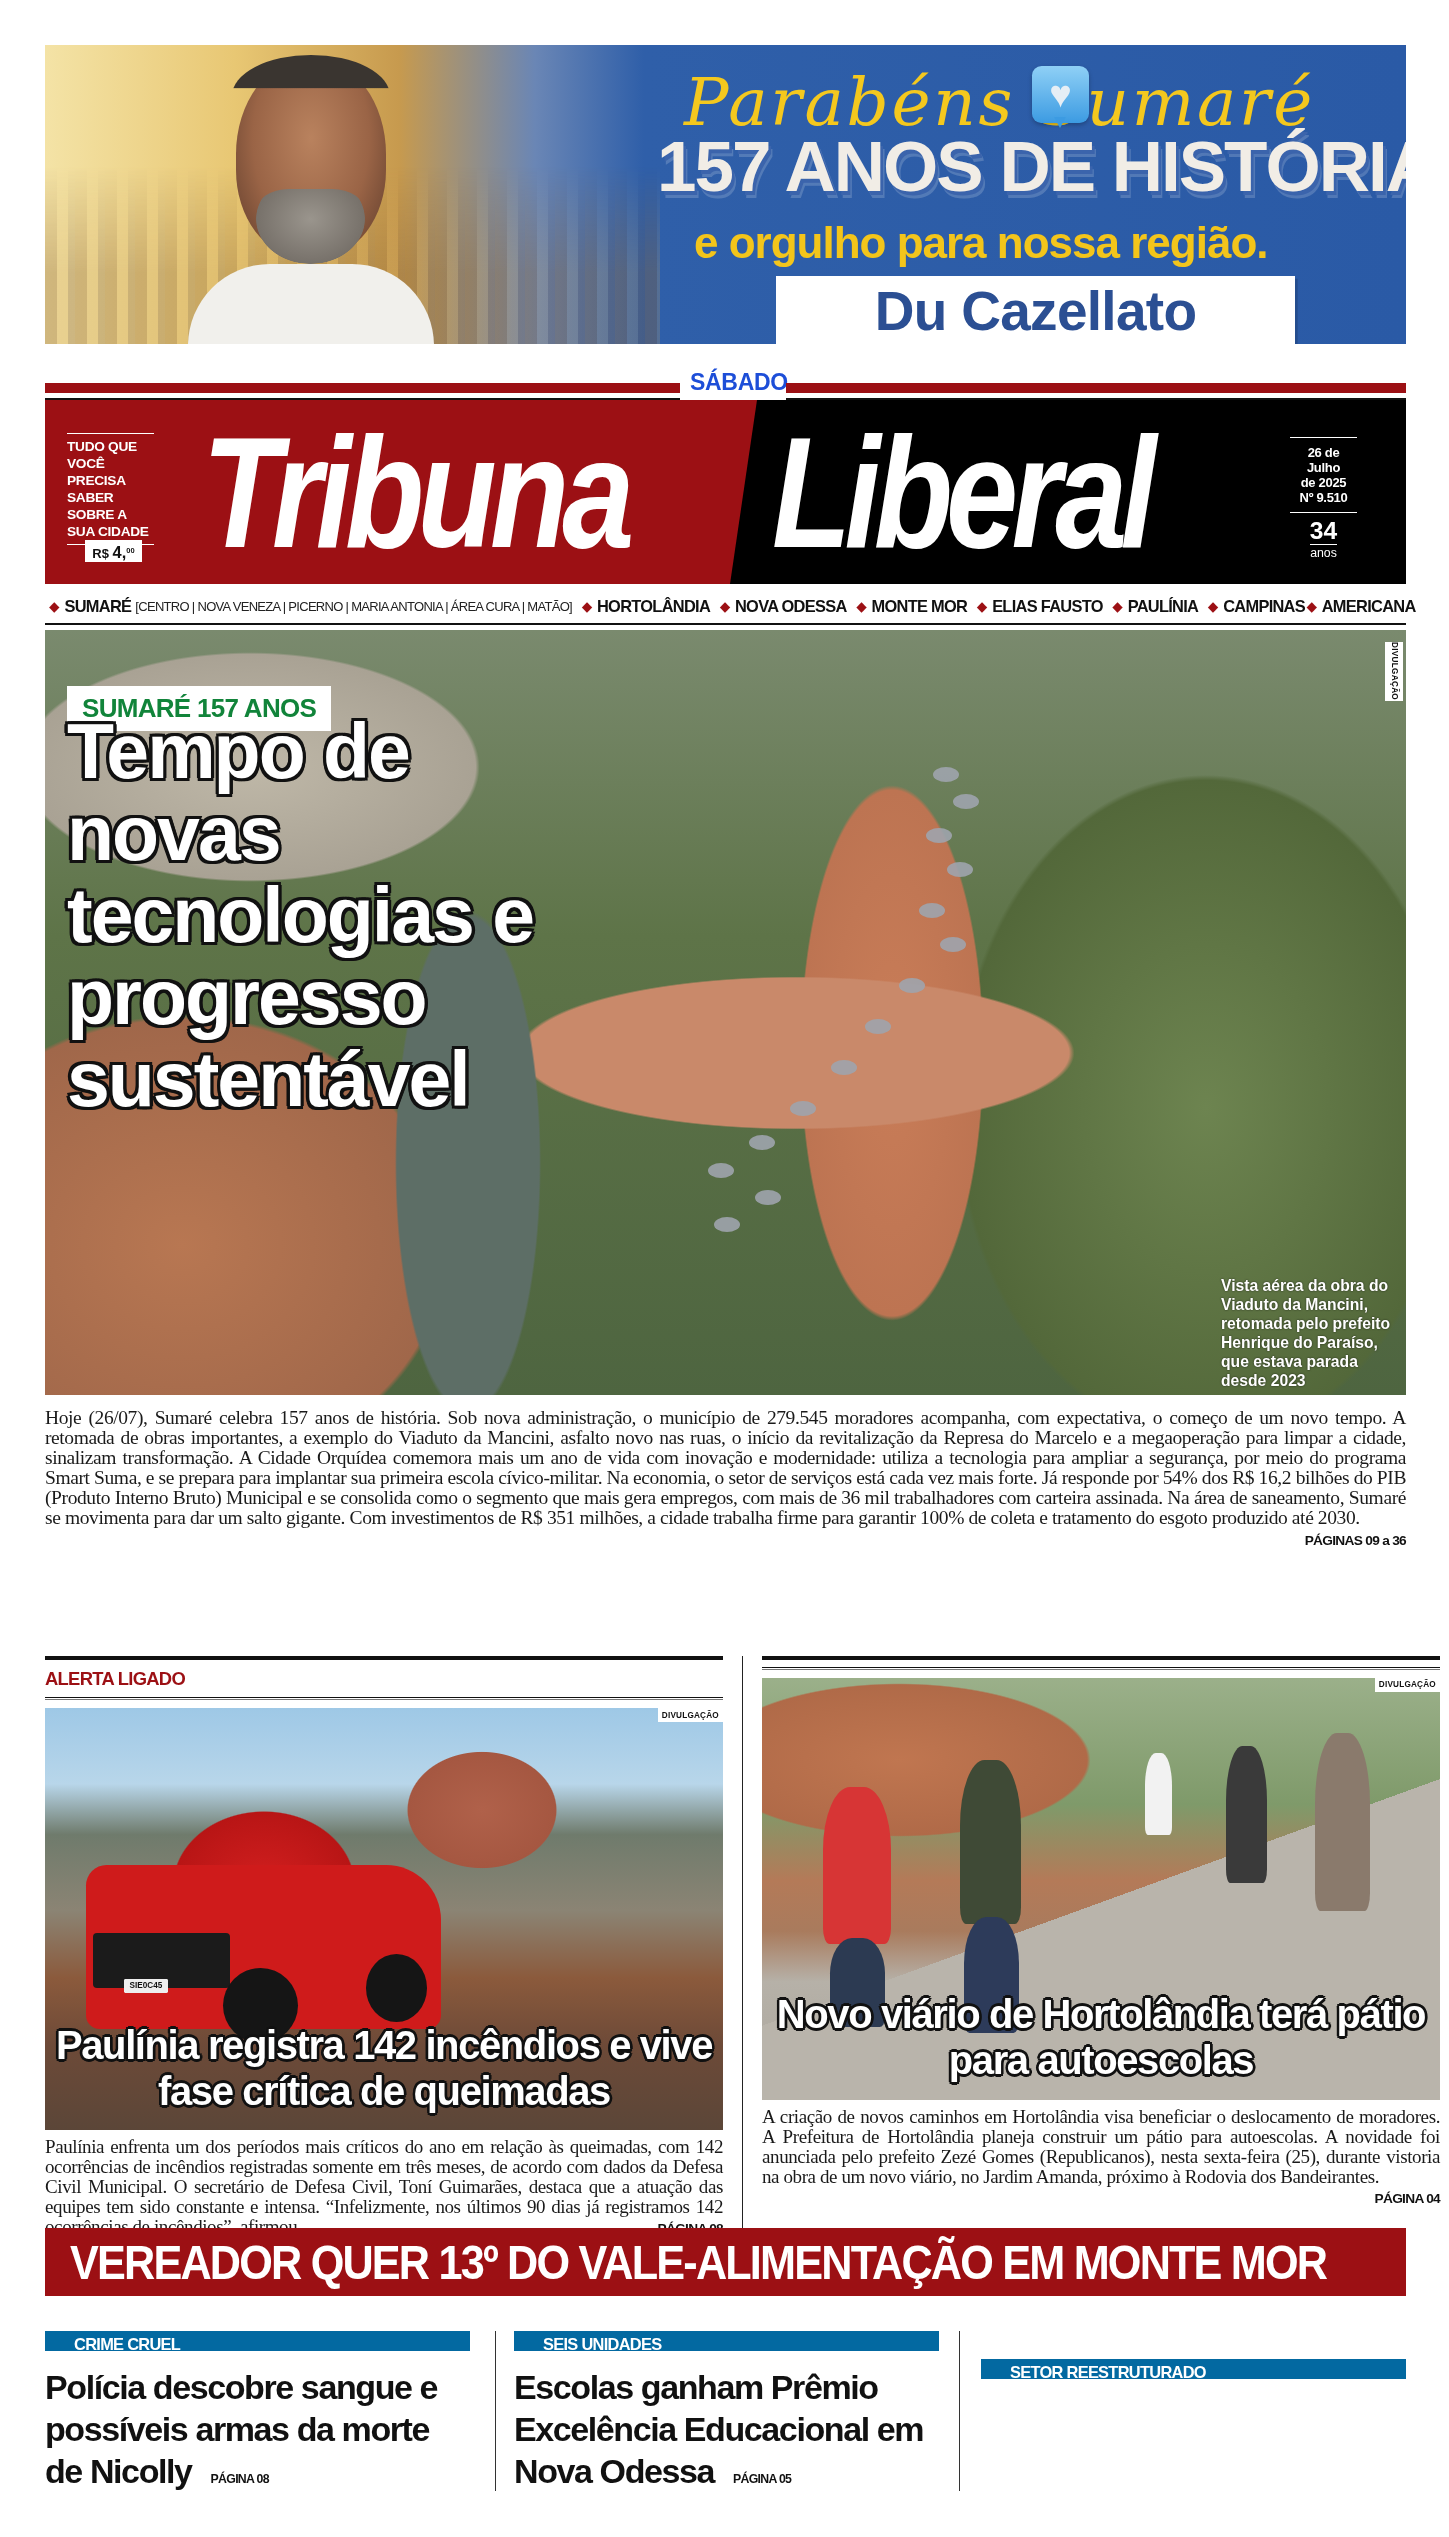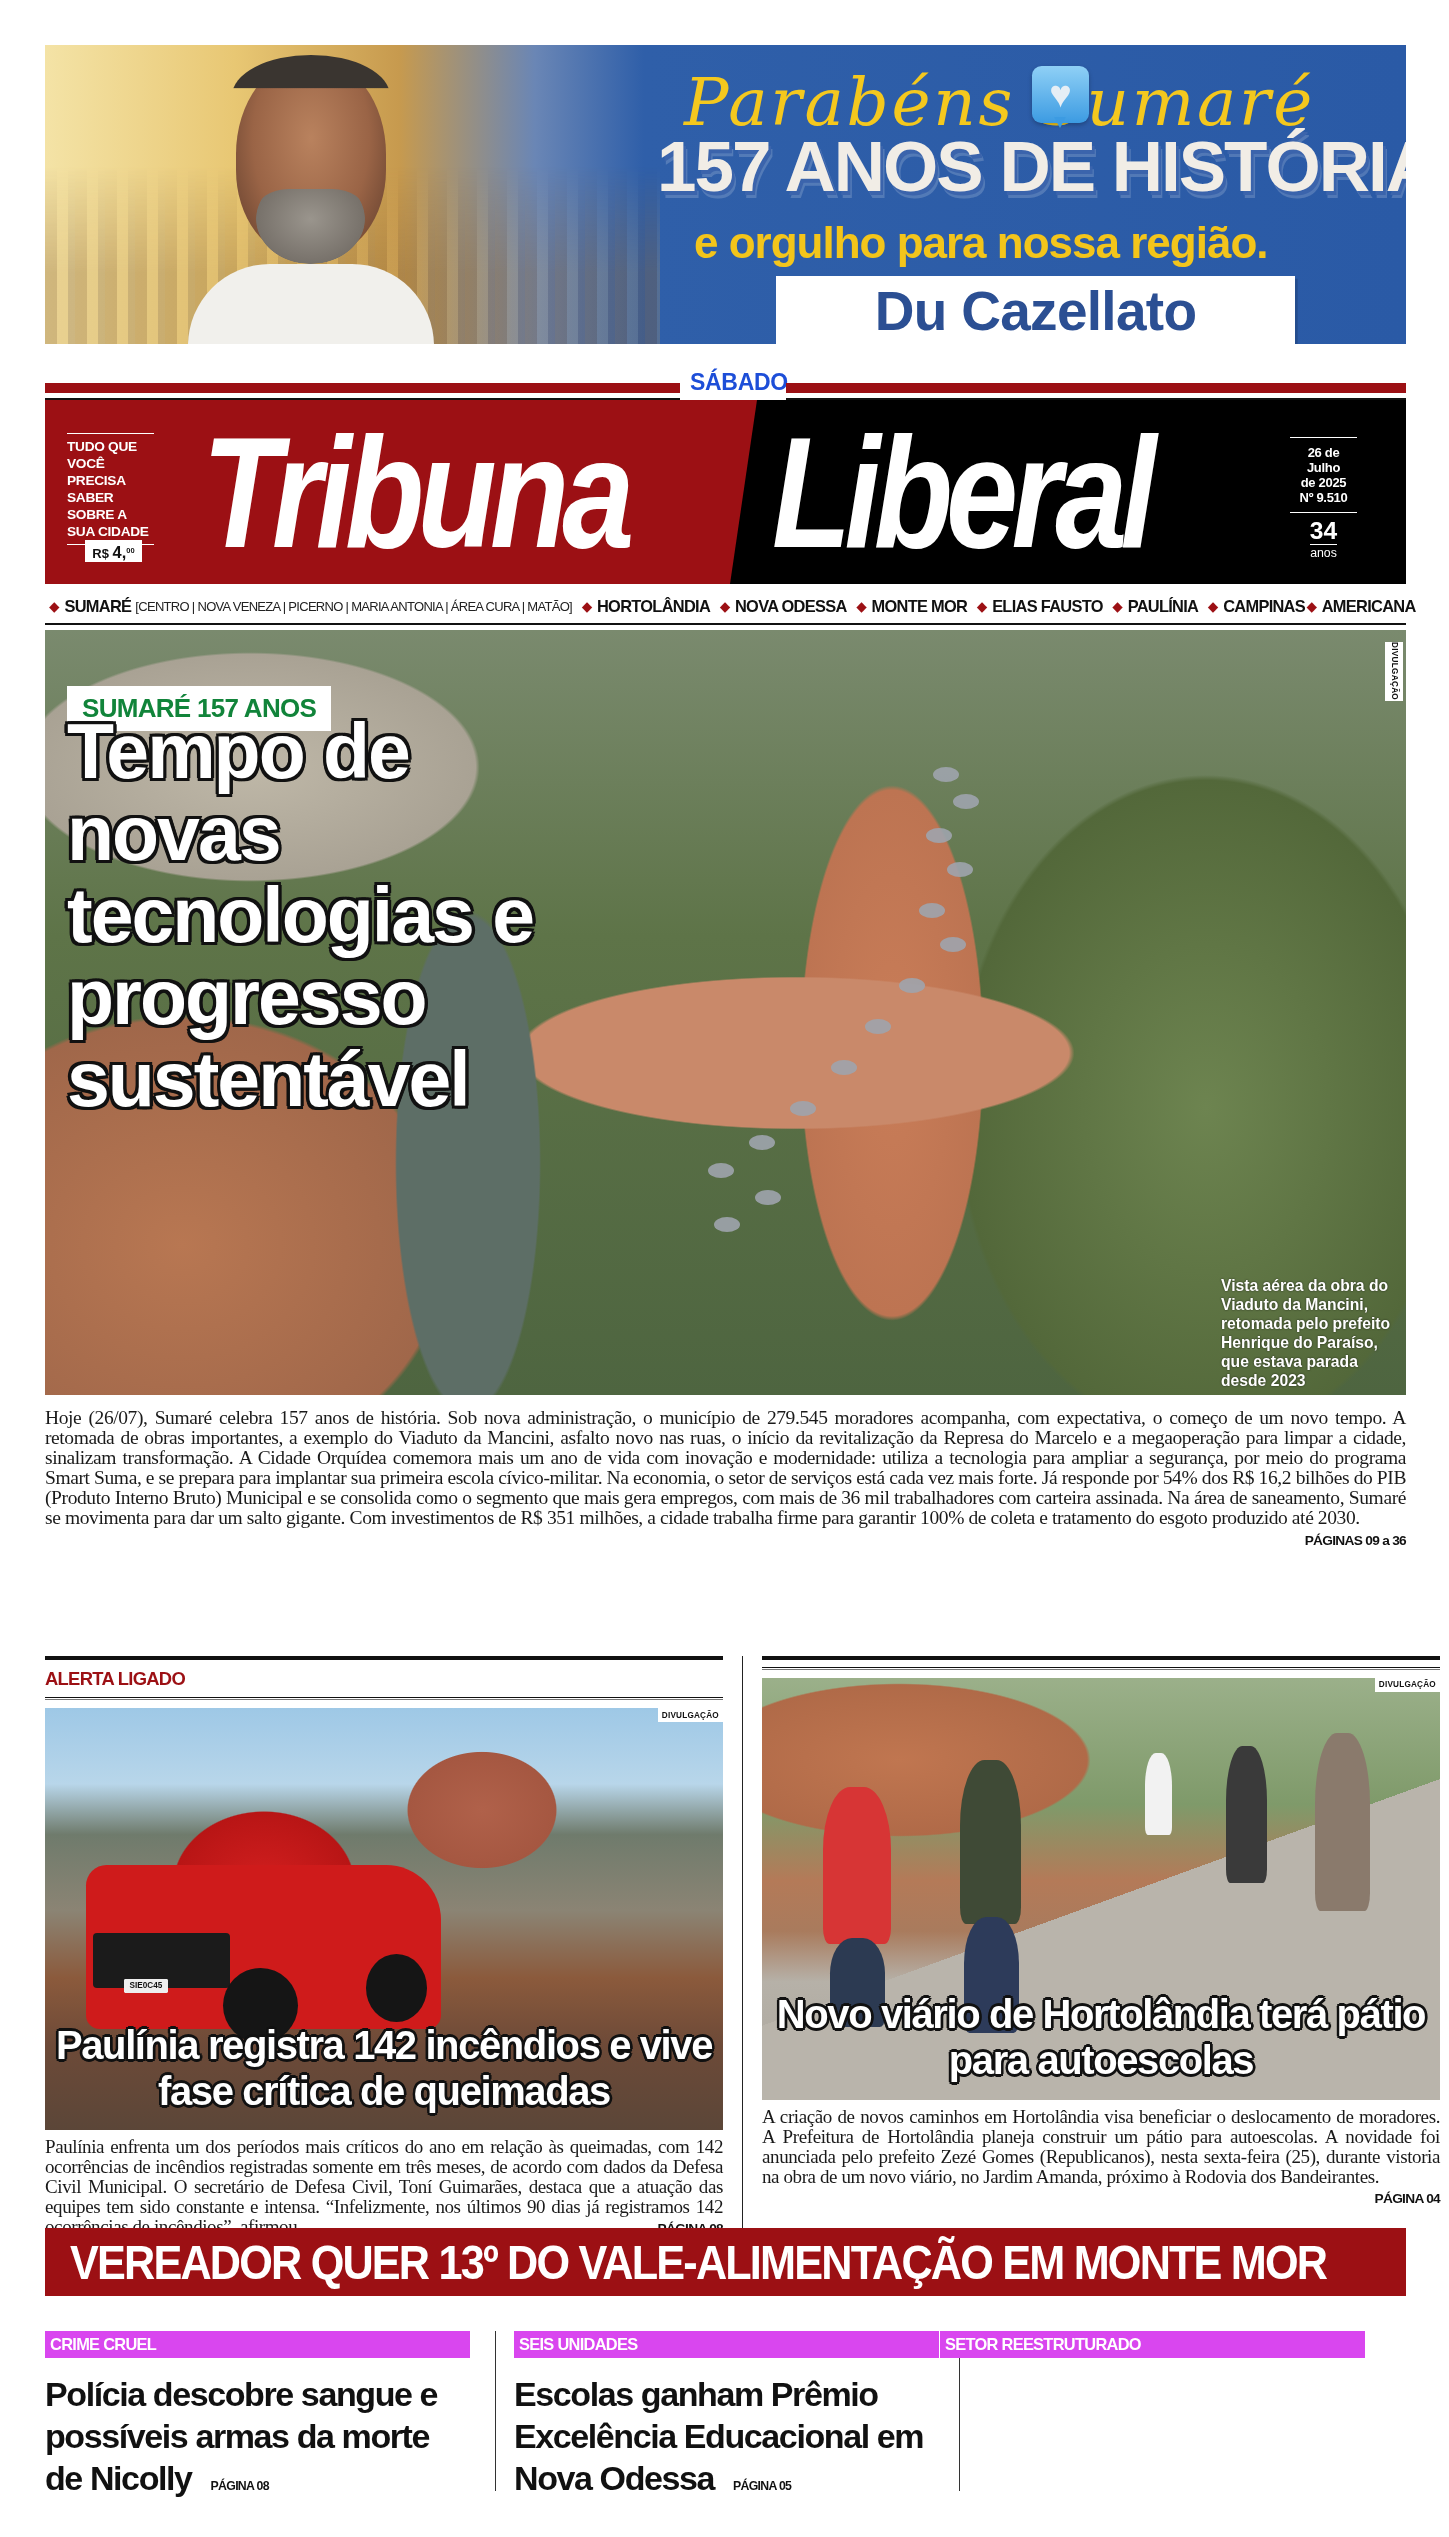--- a/index.html
+++ b/index.html
@@ -123,22 +123,22 @@
   
   #banner { left: 45px; top: 2228px; width: 1361px; height: 68px; background: #9c1014; color: #fff; display: flex; align-items: center;
         padding-left: 24.6px; white-space: nowrap; }
   #banner .text { font-weight: bold; font-size: 48px; letter-spacing: -2px; transform: scaleX(.9); transform-origin: left center; }
   #banner .pag { font-weight: bold; font-size: 11px; margin-left: -48px; margin-top: 26px; letter-spacing: -0.3px; }
 
   
   .bstory { position: absolute; top: 2331px; width: 425px; }
   #bs-1 { left: 45px; }
   #bs-2 { left: 514px; }
-  #bs-3 { left: 940px; }
-  .bstory .kick { height: 27px; background: #d946ef; color: #fff; font-weight: bold; font-size: 16.4px; line-height: 27px; padding-left: 5px; letter-spacing: -0.7px; }
+  #bs-3 { left: 981px; margin-top: 28px; }
+  .bstory .kick { height: 20px; background: #0369a1; color: #fff; font-weight: bold; font-size: 16.4px; line-height: 27px; padding-left: 29px; letter-spacing: -0.7px; }
   .bstory .head { margin-top: 15px; font-weight: bold; font-size: 34px; line-height: 42px; letter-spacing: -1.4px; color: #111; }
   .bstory .head .pageref { font-size: 12.3px; margin-left: 19px; vertical-align: baseline; }
   .bdiv { position: absolute; top: 2331px; width: 1.4px; height: 160px; background: #333; }
 </style>
 </head>
 <body>
 
 <div id="ad" class="abs">
   <div class="city"></div>
   <div class="person">

